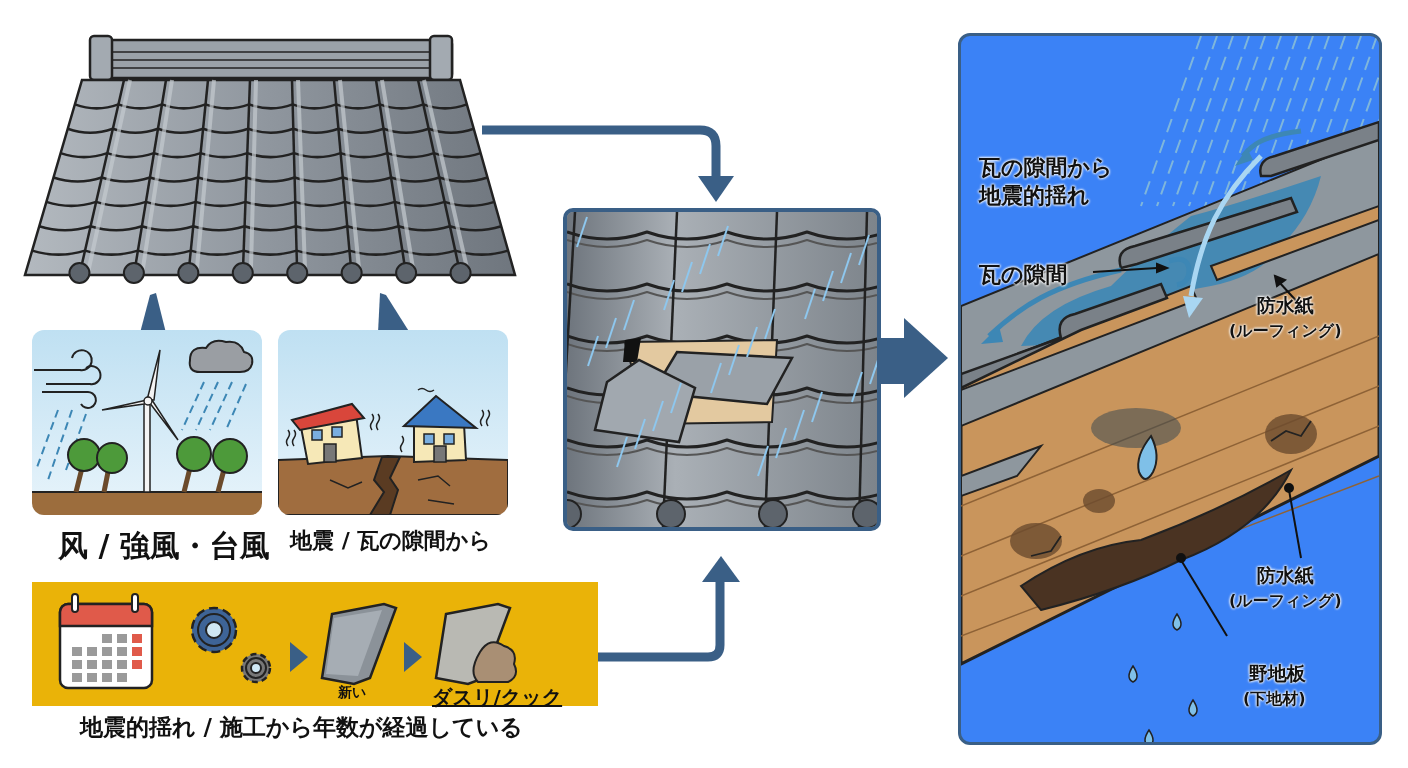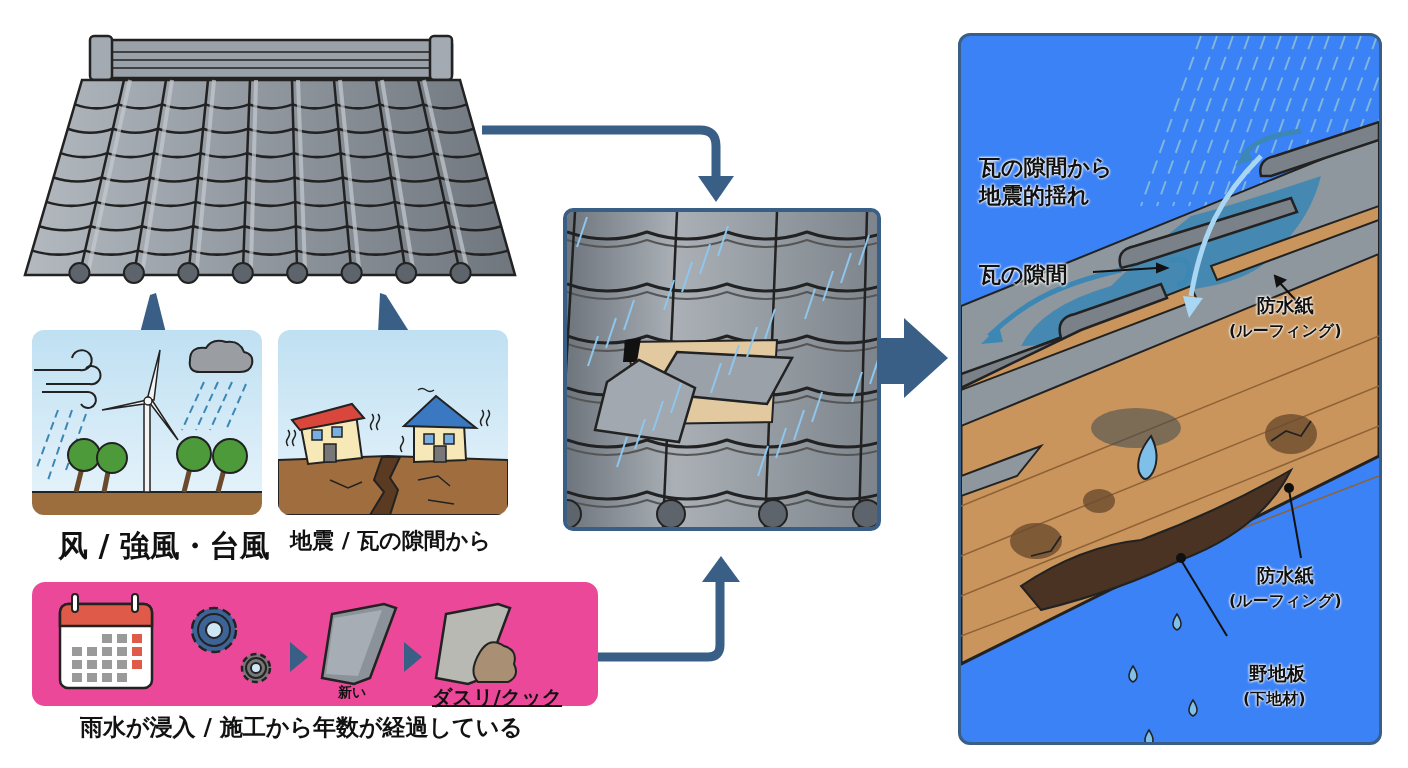--- a/index.html
+++ b/index.html
@@ -2,21 +2,21 @@
 <html><head>
 <meta charset="utf-8">
 <style>
   html,body{margin:0;padding:0;background:#ffffff;}
   body{width:1408px;height:768px;position:relative;overflow:hidden;font-family:"DejaVu Sans",sans-serif;color:#111;}
   .abs{position:absolute;}
   svg{display:block;}
   .lbl{position:absolute;font-weight:bold;color:#111;white-space:nowrap;letter-spacing:0px;}
   .panel{position:absolute;border-radius:12px;overflow:hidden;}
   .sky{background:linear-gradient(#bfe0f2,#e8f4fb);}
-  .age-box{background:#ec4899;border-radius:13px;}
+  .age-box{background:#eab308;border-radius:0;}
   .outlined{-webkit-text-stroke:0px;text-shadow:0 0 3px #fff,0 0 3px #fff,0 0 2px #fff;}
 </style>
 </head>
 <body>
 
 <div class="abs" style="left:20px;top:30px;width:500px;height:262px;">
   <svg width="500" height="262" viewBox="0 0 500 262">
     <defs>
       <linearGradient id="tileG" x1="0" x2="1">
         <stop offset="0" stop-color="#b3b9bf"></stop>
@@ -199,21 +199,21 @@
     </g>
     <polygon points="372,60 372,90 390,75" fill="#3a5f86"></polygon>
     <g>
       <path d="M414,32 L466,22 L478,26 L452,96 L436,102 L404,96 Z" fill="#b9b9b3" stroke="#222" stroke-width="2.5"></path>
       <path d="M448,70 q10,-16 24,-6 q14,4 10,18 q6,12 -6,18 h-30 q-10,-10 2,-30z" fill="#a98f74" stroke="#222" stroke-width="2"></path>
     </g>
   </svg>
   <div class="lbl" style="left:306px;top:102px;font-size:14px;">新い</div>
   <div class="lbl" style="left:400px;top:102px;font-size:20px;text-decoration:underline;">ダスリ/クック</div>
 </div>
-<div class="lbl" style="left:80px;top:712px;font-size:23px;">雨水が浸入 / 施工から年数が経過している</div>
+<div class="lbl" style="left:80px;top:712px;font-size:23px;">地震的揺れ / 施工から年数が経過している</div>
 
 <svg class="abs" style="left:0;top:0;" width="1408" height="768">
   <g fill="none" stroke="#3a5f86" stroke-width="9">
     <path d="M482,130 H700 q16,0 16,16 V178"></path>
   </g>
   <polygon points="698,176 734,176 716,202" fill="#3a5f86"></polygon>
   <g fill="none" stroke="#3a5f86" stroke-width="9">
     <path d="M598,657 H708 q12,0 12,-12 V580"></path>
   </g>
   <polygon points="702,582 740,582 721,556" fill="#3a5f86"></polygon>

